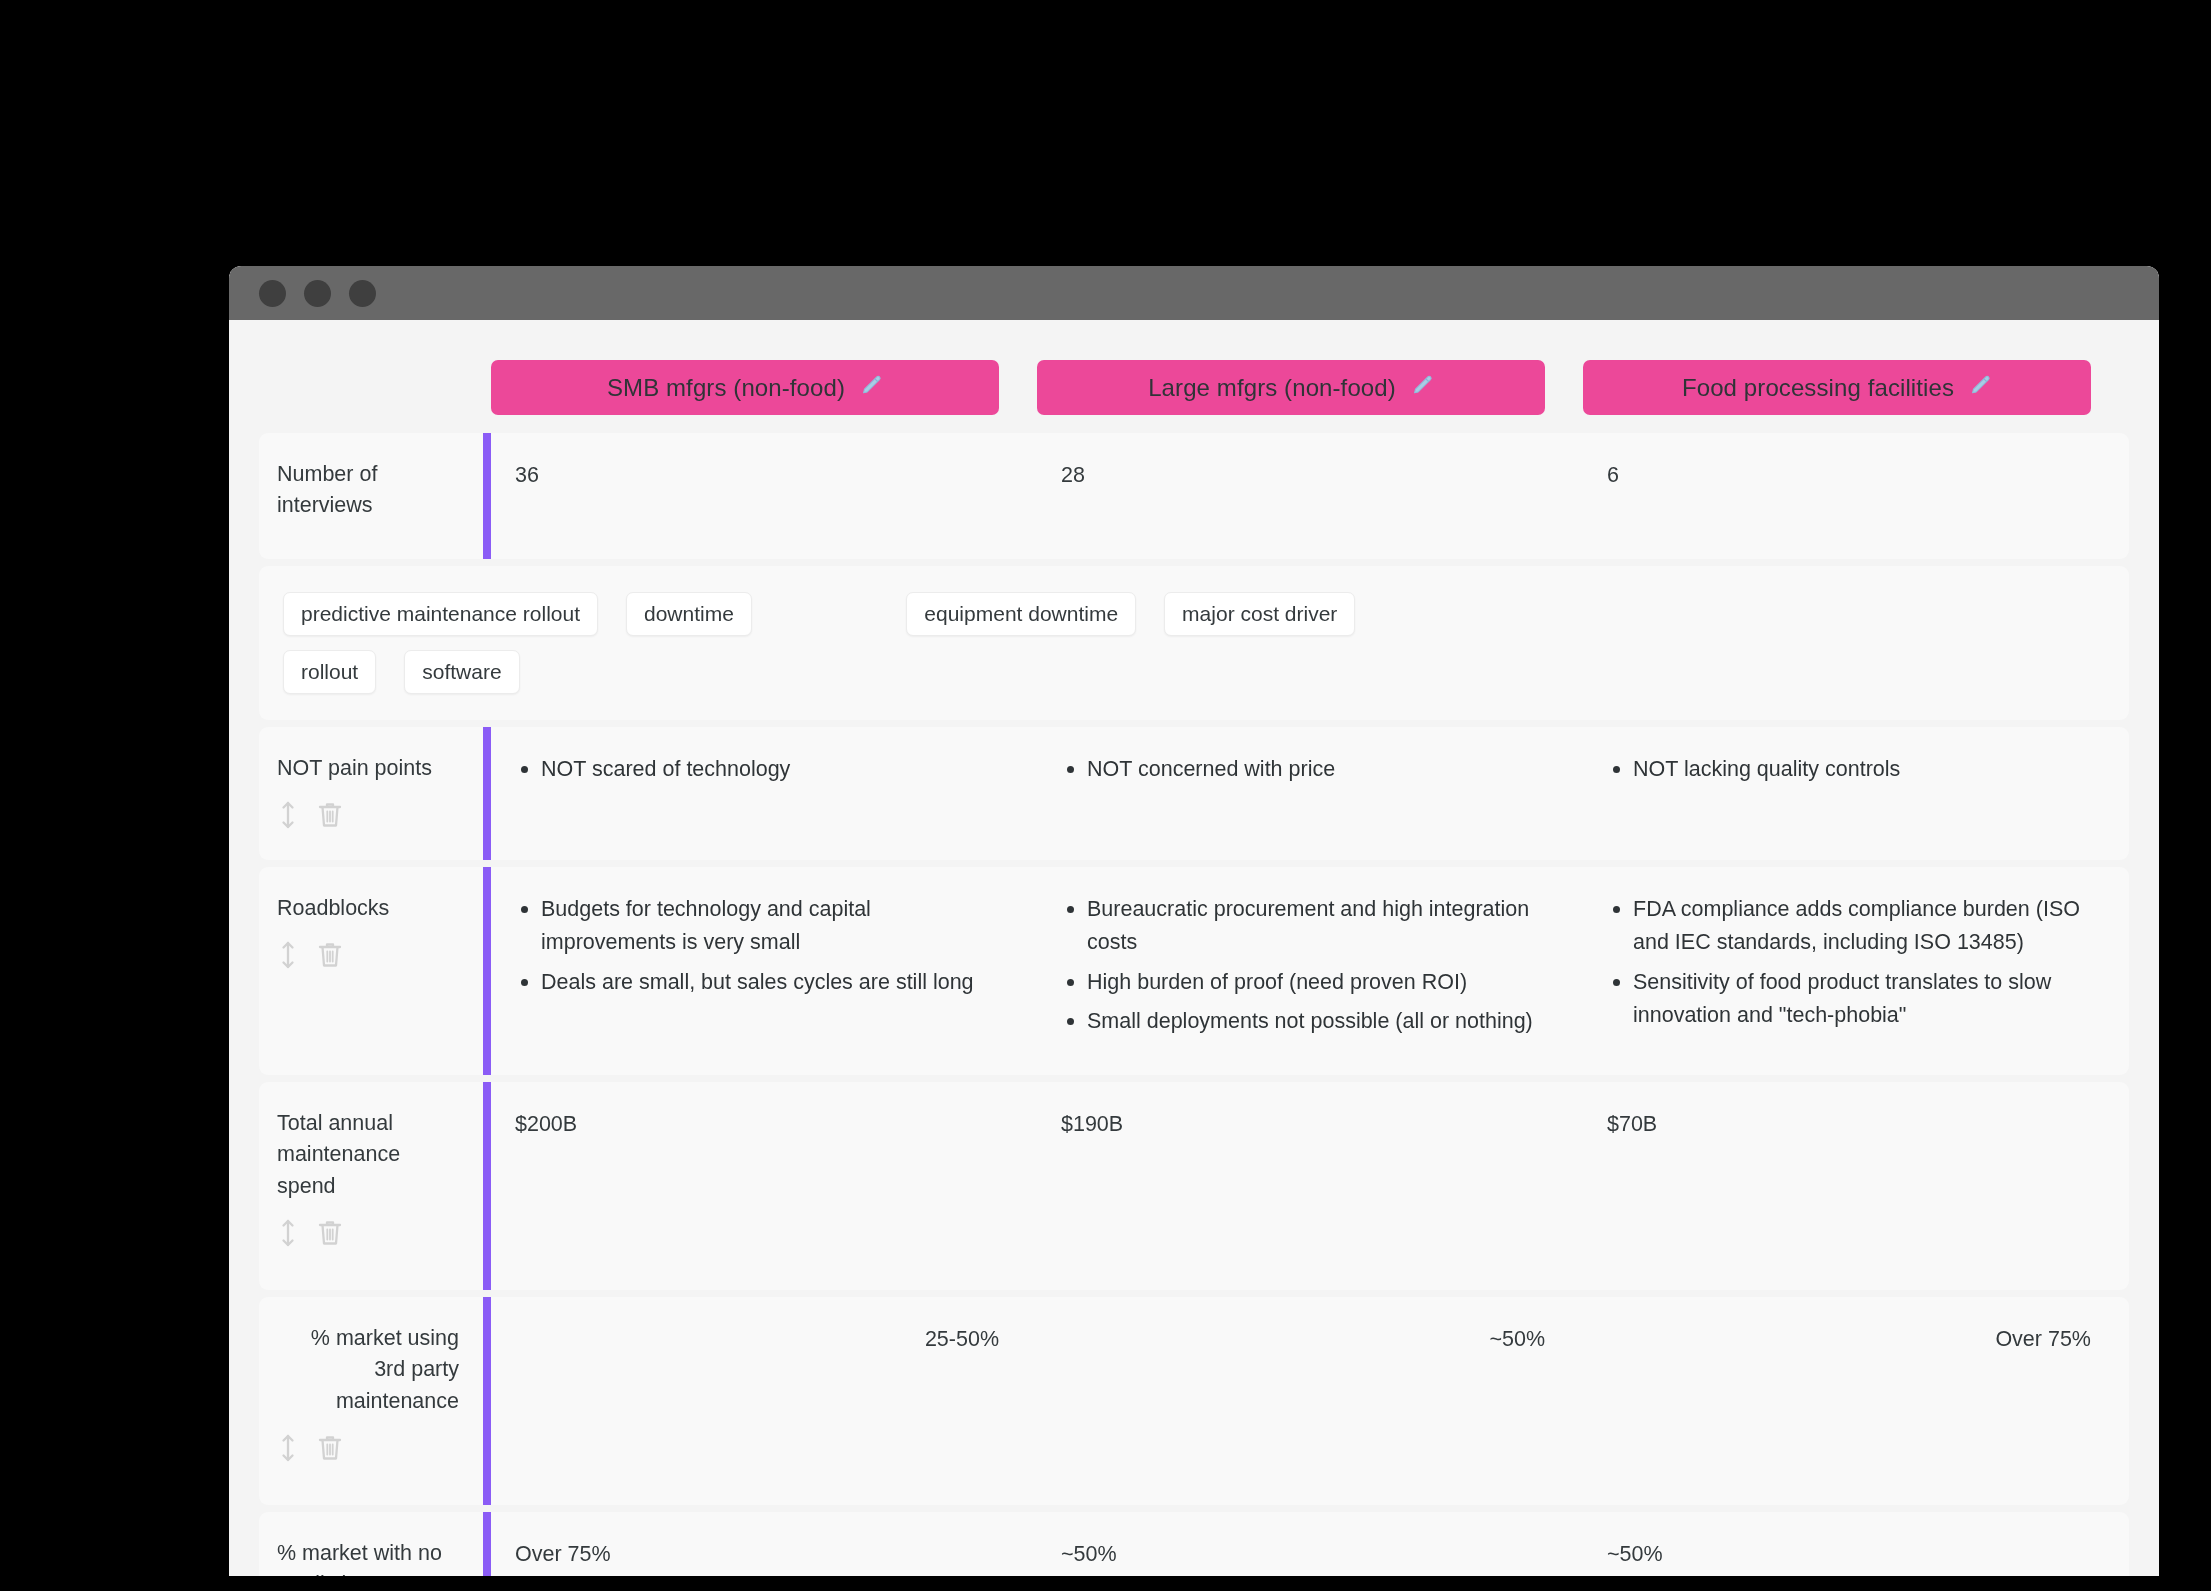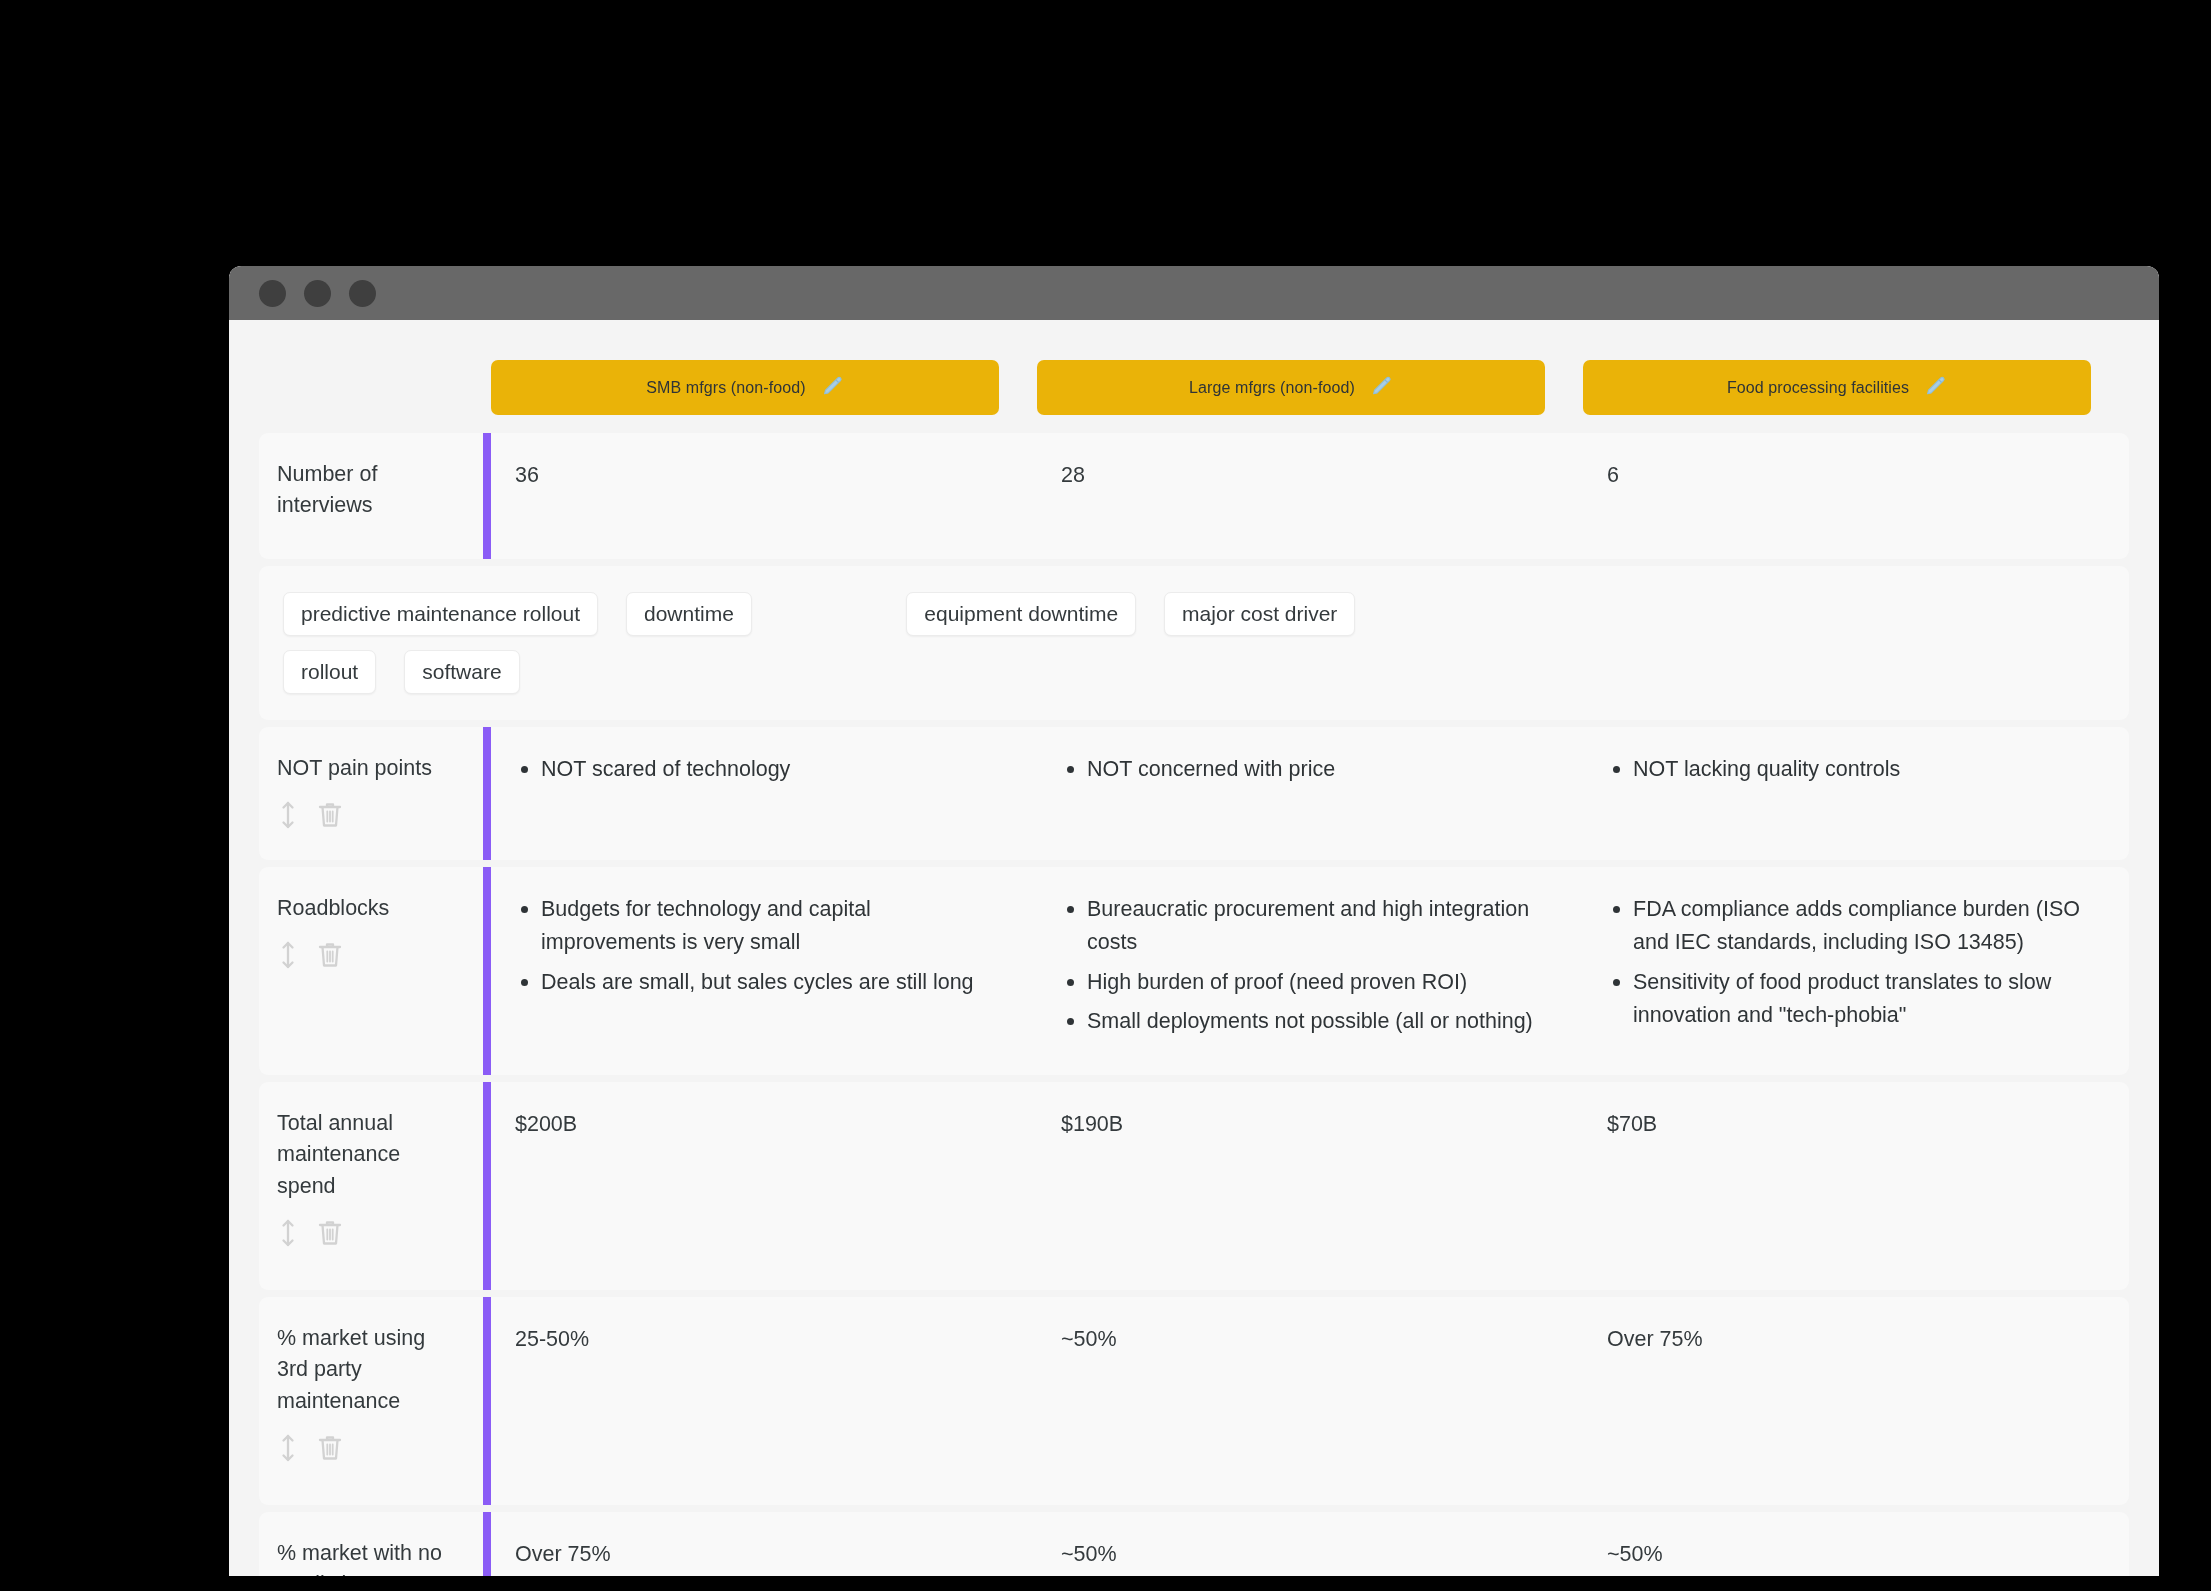--- a/index.html
+++ b/index.html
@@ -63,28 +63,28 @@
     display: flex;
     padding-top: 40px;
     padding-bottom: 18px;
   }
   .header-spacer { width: 232px; flex: none; }
   .header-cell {
     flex: 1 1 0;
     padding-right: 38px;
   }
   .header-pill {
-    background: #eab308;
+    background: #ec4899;
     border-radius: 7px;
     height: 55px;
     display: flex;
     align-items: center;
     justify-content: center;
     gap: 14px;
-    font-size: 16px;
+    font-size: 24px;
     color: #2f3437;
     letter-spacing: 0.1px;
   }
   .pencil-icon { display: block; }
 
   
   .table-row {
     display: flex;
     background: #f9f9f9;
     border-radius: 9px;
@@ -166,21 +166,21 @@
     box-shadow: 0 1px 2px rgba(0,0,0,0.05);
     white-space: nowrap;
   }
 
   
   .h-tall  { min-height: 126px; }
   .h-topic { min-height: 140px; }
   .h-pain  { min-height: 128px; }
   .h-road  { min-height: 208px; }
   .h-spend { min-height: 208px; justify-content: center; }
-  .h-mkt   { min-height: 208px; }
+  .h-mkt   { min-height: 208px; text-align: right; }
   .h-last  { min-height: 90px; }
 </style>
 </head>
 <body>
 
 <div id="device-frame">
   <div id="browser-window">
 
     <div id="title-bar">
       <span class="window-dot"></span>

